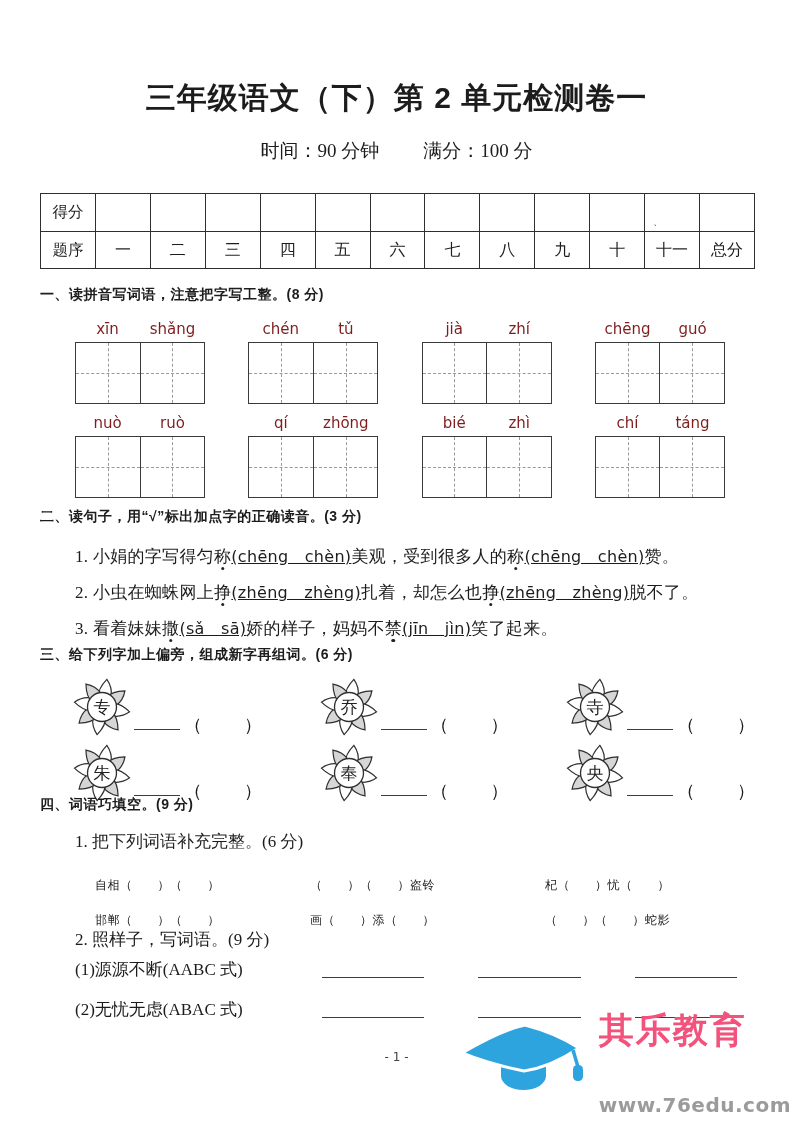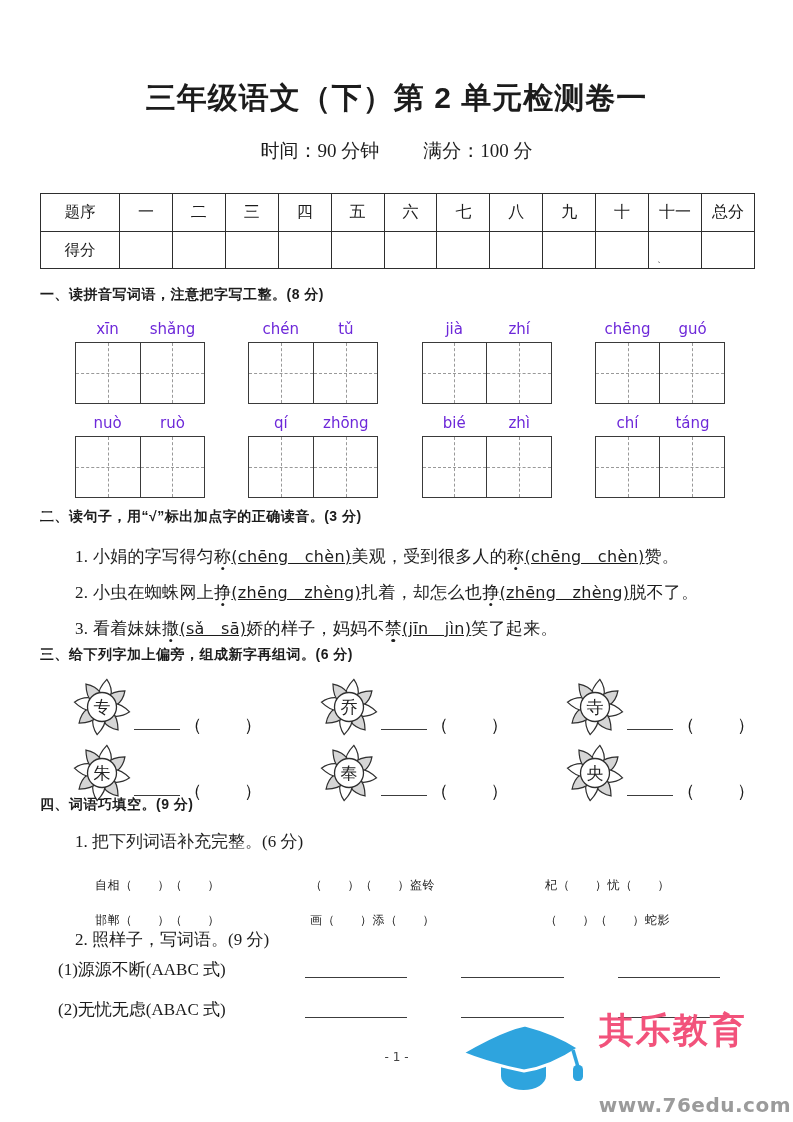--- a/index.html
+++ b/index.html
@@ -21,21 +21,21 @@
   .score-table td.rowlab{font-family:"Liberation Sans","DejaVu Sans",sans-serif;font-size:15.5px;}
   .stray{position:absolute;left:8px;bottom:2px;font-size:9px;color:#333;}
 
   .qheading{position:absolute;left:40px;font-family:"Liberation Sans","DejaVu Sans",sans-serif;
             font-weight:700;font-size:14px;letter-spacing:.5px;}
 
   
   .pyrow{position:absolute;left:75px;width:650px;display:flex;justify-content:space-between;}
   .pyblock{width:130px;}
   .pylabels{display:flex;height:22px;}
-  .pylabels span{flex:1;text-align:center;font-size:15px;font-family:"DejaVu Sans","Liberation Sans",sans-serif;color:#6d28d9;}
+  .pylabels span{flex:1;text-align:center;font-size:15px;font-family:"DejaVu Sans","Liberation Sans",sans-serif;color:#7f1d1d;}
   .wgrid{display:flex;border:1.5px solid #3a3a3a;height:60px;}
   .wcell{flex:1;position:relative;}
   .wcell + .wcell{border-left:1px solid #3a3a3a;}
   .wcell::before{content:"";position:absolute;left:50%;top:0;bottom:0;border-left:1px dashed #999;}
   .wcell::after{content:"";position:absolute;top:50%;left:0;right:0;border-top:1px dashed #999;}
 
   
   .sentences{position:absolute;left:75px;width:700px;}
   .sentence{height:36px;line-height:34px;font-size:17px;letter-spacing:.3px;white-space:nowrap;}
   .dotted{position:relative;}
@@ -49,21 +49,21 @@
   .fgroup svg{display:block;}
   .fline{display:inline-block;width:46px;height:0;border-bottom:1.5px solid #3c3c3c;margin:0 4px 8px 2px;}
   .fparen{font-size:18px;line-height:1;margin-bottom:4px;}
   .fsp{display:inline-block;width:42px;}
 
   
   .sublabel{position:absolute;left:75px;font-size:17px;}
   .idiomrow{position:absolute;left:95px;width:660px;display:flex;font-size:12px;letter-spacing:.5px;margin-top:16px;}
   .idiomrow .c1{width:215px;}
   .idiomrow .c2{width:235px;}
-  .blankitem{position:absolute;left:58px;width:700px;display:flex;align-items:flex-end;font-size:17px;gap:16px;}
+  .blankitem{position:absolute;left:75px;width:700px;display:flex;align-items:flex-end;font-size:17px;gap:16px;}
   .blankitem .prompt{width:252px;}
   .bline{display:inline-block;width:112px;border-bottom:1.5px solid #3c3c3c;margin:0 38px 3px 0;height:14px;}
 
   .pagenum{position:absolute;top:1050px;left:0;width:100%;text-align:center;
            font-size:12px;color:#444;font-family:"DejaVu Sans","Liberation Sans",sans-serif;}
 
   
   .logo{position:absolute;right:2px;bottom:4px;display:flex;align-items:flex-start;}
   .logo-text{margin-left:2px;}
   .brand{font-family:"Liberation Sans","DejaVu Sans",sans-serif;font-weight:900;
@@ -77,52 +77,52 @@
 <div class="page">
 
   <div class="title">三年级语文（下）第 2 单元检测卷一</div>
 
   <div class="subtitle">
     <span>时间：90 分钟</span><span class="gap"></span><span>满分：100 分</span>
   </div>
 
   <table class="score-table">
     <tbody>
+      <tr id="st-row2">
+        <td class="rowlab">得分</td>
+      <td></td>
+          <td></td>
+          <td></td>
+          <td></td>
+          <td></td>
+          <td></td>
+          <td></td>
+          <td></td>
+          <td></td>
+          <td></td>
+          <td>
+            <span class="stray">、</span>
+          </td>
+          <td></td>
+        </tr>
       <tr id="st-row1">
         <td class="rowlab" style="width:78px">题序</td>
       <td>一</td>
           <td>二</td>
           <td>三</td>
           <td>四</td>
           <td>五</td>
           <td>六</td>
           <td>七</td>
           <td>八</td>
           <td>九</td>
           <td>十</td>
           <td>十一</td>
           <td>总分</td>
         </tr>
-      <tr id="st-row2">
-        <td class="rowlab">得分</td>
-      <td></td>
-          <td></td>
-          <td></td>
-          <td></td>
-          <td></td>
-          <td></td>
-          <td></td>
-          <td></td>
-          <td></td>
-          <td></td>
-          <td>
-            <span class="stray">、</span>
-          </td>
-          <td></td>
-        </tr>
     </tbody>
   </table>
 
   <div class="qheading" style="top:286px">一、读拼音写词语，注意把字写工整。(8 分)</div>
   <div class="pyrow" style="top:320px" id="q1-row1">
       <div class="pyblock">
         <div class="pylabels">
           <span>xīn</span>
           <span>shǎng</span>
         </div>

